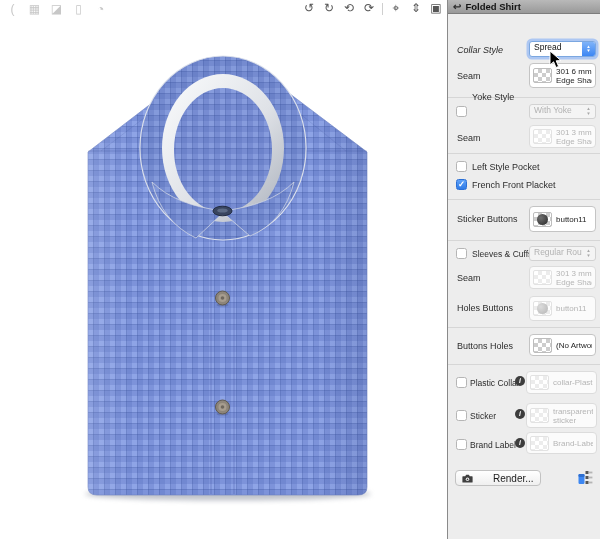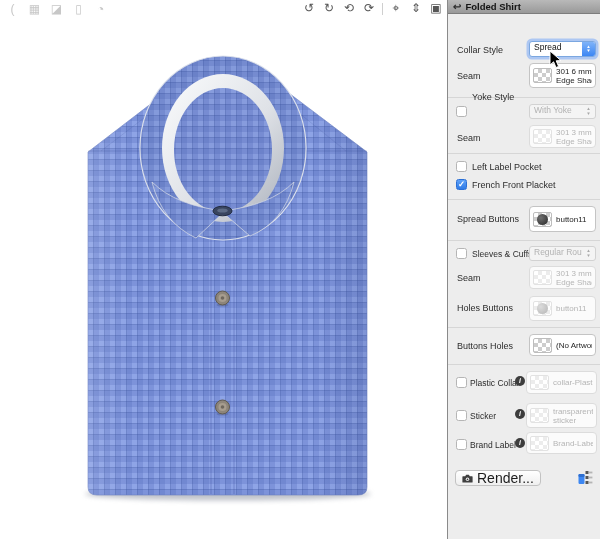--- a/index.html
+++ b/index.html
@@ -59,22 +59,22 @@
   .cb{position:absolute;width:11px;height:11px;box-sizing:border-box;border:1px solid #b5b5b5;
       border-radius:2.5px;background:#fff;display:flex;align-items:center;justify-content:center;}
   .cb.checked{background:linear-gradient(#5fa2f8,#2e7ae6);border-color:#2a6fd6;}
   .cb .mark{color:#fff;font-size:8.5px;font-weight:bold;line-height:9px;}
   
   .info{position:absolute;width:10px;height:10px;border-radius:50%;background:#3d3d3d;color:#fff;
         font-size:7px;font-weight:bold;font-style:italic;display:flex;align-items:center;
         justify-content:center;line-height:10px;}
   
   .render{position:absolute;left:7px;top:470px;height:16px;box-sizing:border-box;
-      display:inline-flex;align-items:center;gap:4px;padding:0 6px;background:linear-gradient(#fff,#efefef);
-      border:1px solid #c2c2c2;border-radius:4px;font-size:14px;color:#1c1c1c;}
+      display:inline-flex;align-items:center;gap:20px;padding:0 6px;background:linear-gradient(#fff,#efefef);
+      border:1px solid #c2c2c2;border-radius:4px;font-size:10px;color:#1c1c1c;}
   .queue{position:absolute;left:130px;top:470px;width:15px;height:15px;}
   
   #cursor{position:absolute;left:549px;top:50px;z-index:50;pointer-events:none;}
 </style>
 </head>
 <body>
 
 <div id="app">
 
   <div id="viewport">
@@ -178,21 +178,21 @@
   </div>
 
   <div id="panel">
 
     <div class="phead">
       <span class="back">↩</span>
       <span>Folded Shirt</span>
     </div>
 
 
-    <div class="plabel" style="left:9px;top:45px;">Collar Style</div>
+    <div class="plabel" style="left:9px;top:45px;font-style:italic;">Collar Style</div>
     <div class="dd focused" style="left:81px;top:41px;width:67px;height:16px;">
       <span class="dd-text">Spread</span>
       <span class="stepper">
         <span>▲</span>
           <span>▼</span>
       </span>
     </div>
 
     <div class="plabel" style="left:9px;top:71px;">Seam</div>
     <div class="tbtn" style="left:81px;top:63px;width:67px;height:25px;">
@@ -220,30 +220,30 @@
       <span class="checker"></span>
       <span class="lines">
         <span>301 3 mm</span>
         <span>Edge Shadow</span>
       </span>
     </div>
 
     <div class="divider" style="top:153px;"></div>
 
     <div class="cb" style="left:8px;top:161px;"></div>
-    <div class="plabel" style="left:24px;top:162px;">Left Label Pocket</div>
+    <div class="plabel" style="left:24px;top:162px;">Left Style Pocket</div>
 
     <div class="cb checked" style="left:8px;top:179px;">
       <span class="mark">✓</span>
     </div>
     <div class="plabel" style="left:24px;top:180px;">French Front Placket</div>
 
     <div class="divider" style="top:199px;"></div>
 
-    <div class="plabel" style="left:9px;top:214px;">Spread Buttons</div>
+    <div class="plabel" style="left:9px;top:214px;">Sticker Buttons</div>
     <div class="tbtn" style="left:81px;top:206px;width:67px;height:26px;">
       <span class="checker">
           <span class="btn-circle"></span>
         </span>
       <span class="lines">
           <span>button11</span>
         </span>
     </div>
 
     <div class="divider" style="top:240px;"></div>

